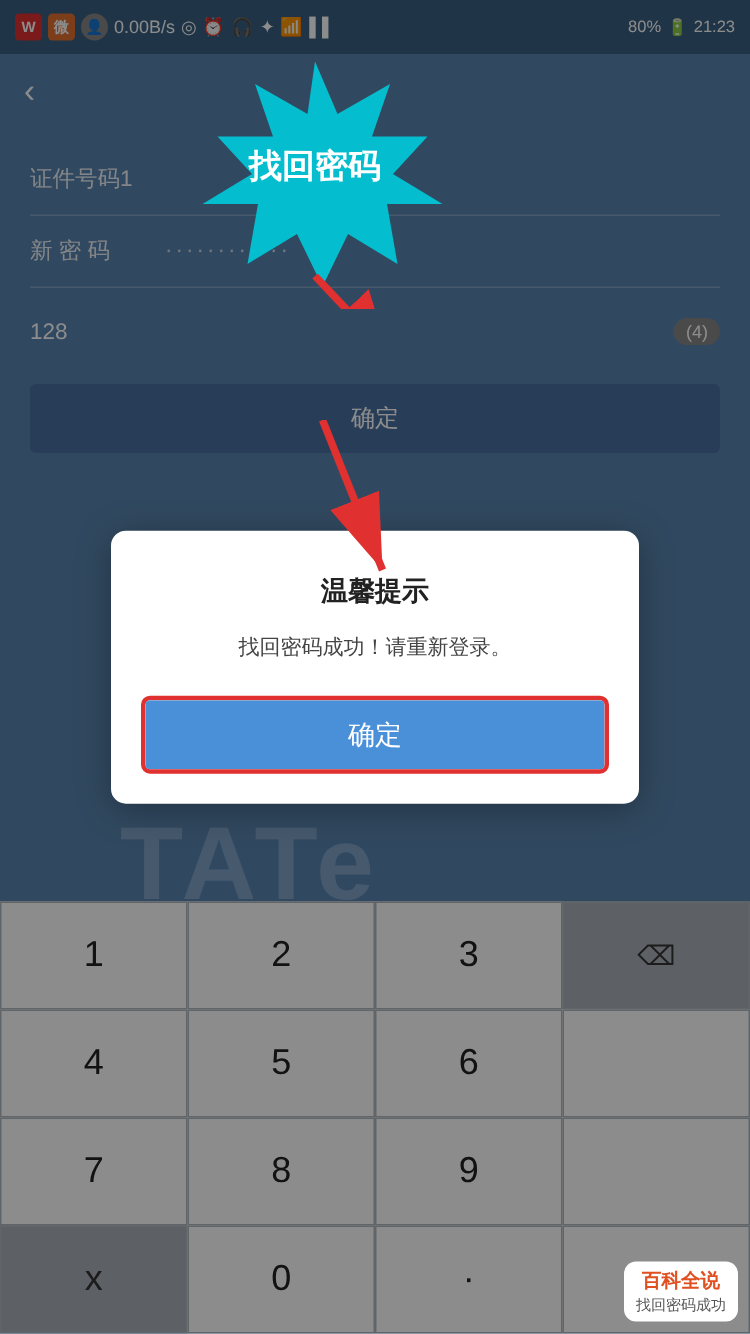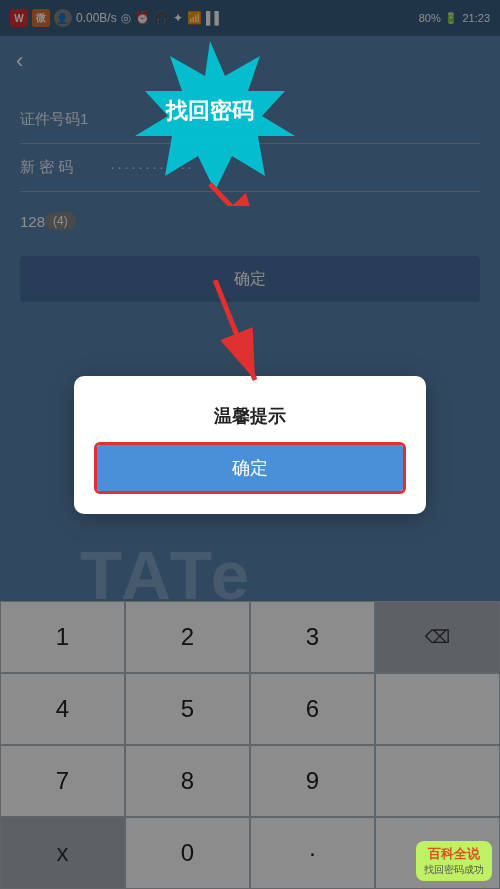--- a/index.html
+++ b/index.html
@@ -100,20 +100,21 @@
       font-size: 16px;
     }
 
     
     .num-display-row {
       display: flex;
       align-items: center;
       padding: 10px 20px;
       color: white;
       font-size: 15px;
+      justify-content: space-between;
     }
     .num-badge {
       background: #888;
       color: white;
       border-radius: 10px;
       padding: 2px 8px;
       font-size: 12px;
     }
 
     
@@ -208,21 +209,21 @@
       z-index: 30;
       pointer-events: none;
     }
 
     
     .watermark {
       position: absolute;
       bottom: 8px;
       right: 8px;
       z-index: 40;
-      background: #bef264;
+      background: #ffffff;
       border-radius: 8px;
       padding: 4px 8px;
       display: flex;
       flex-direction: column;
       align-items: center;
     }
     .watermark-title {
       font-size: 13px;
       font-weight: bold;
       color: #e05020;
@@ -317,20 +318,21 @@
       <div class="key">·</div>
       <div class="key"></div>
     </div>
   </div>
 </div>
 
 <div class="overlay"></div>
 
 <div class="dialog">
   <div class="dialog-title">温馨提示</div>
+  <div class="dialog-message">找回密码成功！请重新登录。</div>
   <div class="dialog-btn-wrap">
     <button class="dialog-confirm-btn">确定</button>
   </div>
 </div>
 
 <svg class="annotation-bubble" viewBox="0 0 220 170" xmlns="http://www.w3.org/2000/svg">
 
   <polygon points="110,5 125,40 160,20 148,55 185,55 162,80 195,100 158,100 165,140 132,120 115,155 98,120 65,140 72,100 35,100 68,80 45,55 82,55 70,20 105,40" fill="#00c8d8" opacity="0.92"></polygon>
   <text x="110" y="82" text-anchor="middle" fill="white" font-size="22" font-weight="bold" font-family="PingFang SC, Microsoft YaHei, sans-serif">找回密码</text>
 

